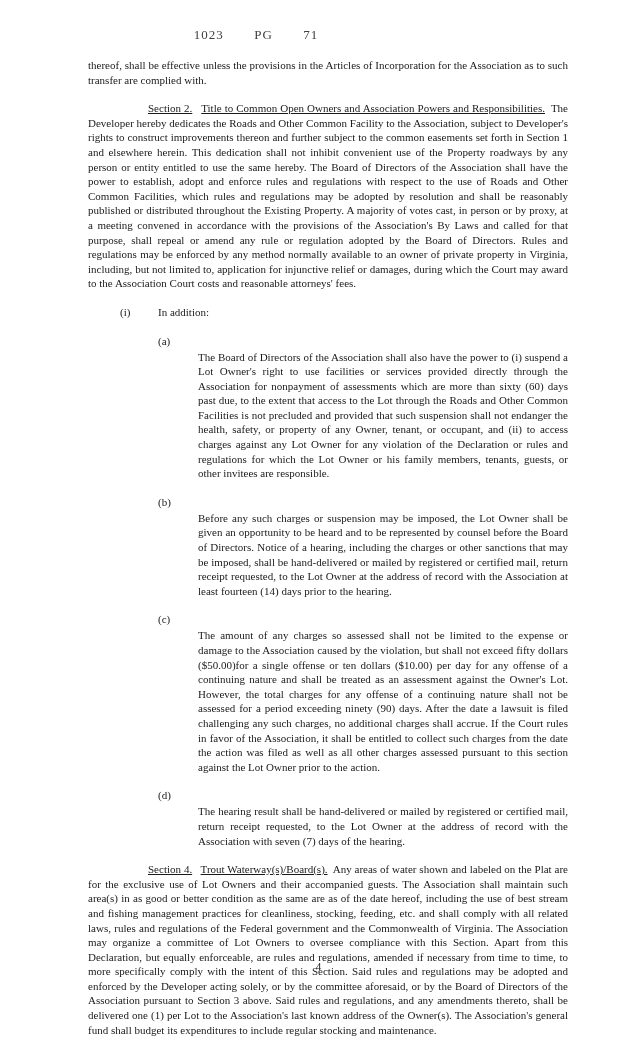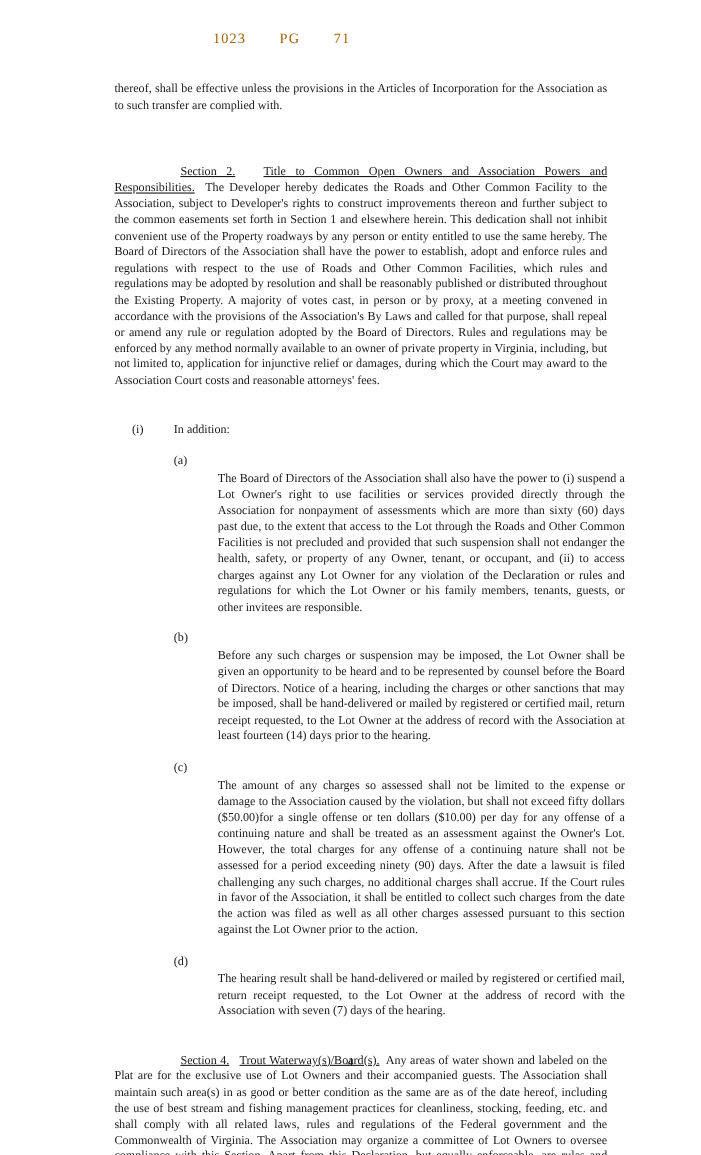--- a/index.html
+++ b/index.html
@@ -1,24 +1,24 @@
 <!DOCTYPE html>
 <html><head>
 <meta charset="utf-8">
 <style>
   html, body { margin: 0; padding: 0; background: #ffffff; }
   body { width: 637px; height: 1050px; position: relative; overflow: hidden;
          font-family: "Liberation Serif", "DejaVu Serif", serif; color: #1a1a1a; }
   .page { position: absolute; left: 0; top: 0; width: 637px; height: 1050px; }
   .header { position: absolute; top: 27px; left: 0; width: 512px; text-align: center;
-            font-size: 13px; color: #a16207; letter-spacing: 1px; }
+            font-size: 13px; color: #404040; letter-spacing: 1px; }
   .header .sp { display: inline-block; width: 22px; }
   .body { position: absolute; left: 88px; top: 58px; width: 480px;
           font-size: 11px; line-height: 14.6px; text-align: justify; }
-  p { margin: 16px; font-family: Liberation Serif, serif; }
+  p { margin: 0; font-family: Liberation Serif, serif; }
   .gap { height: 14px; }
   .indent { text-indent: 60px; }
   u { text-decoration: underline; }
   .sub-i { display: flex; margin-left: 32px; margin-top: 0; }
   .sub-i .lbl { width: 38px; }
   .item { display: flex; margin-left: 70px; }
   .item .lbl { width: 40px; flex: none; }
   .item .txt { flex: 1; text-align: justify; margin-top: 16px; }
   .pagenum { position: absolute; top: 960px; left: 0; width: 637px; text-align: center; font-size: 11px; }
 </style>

